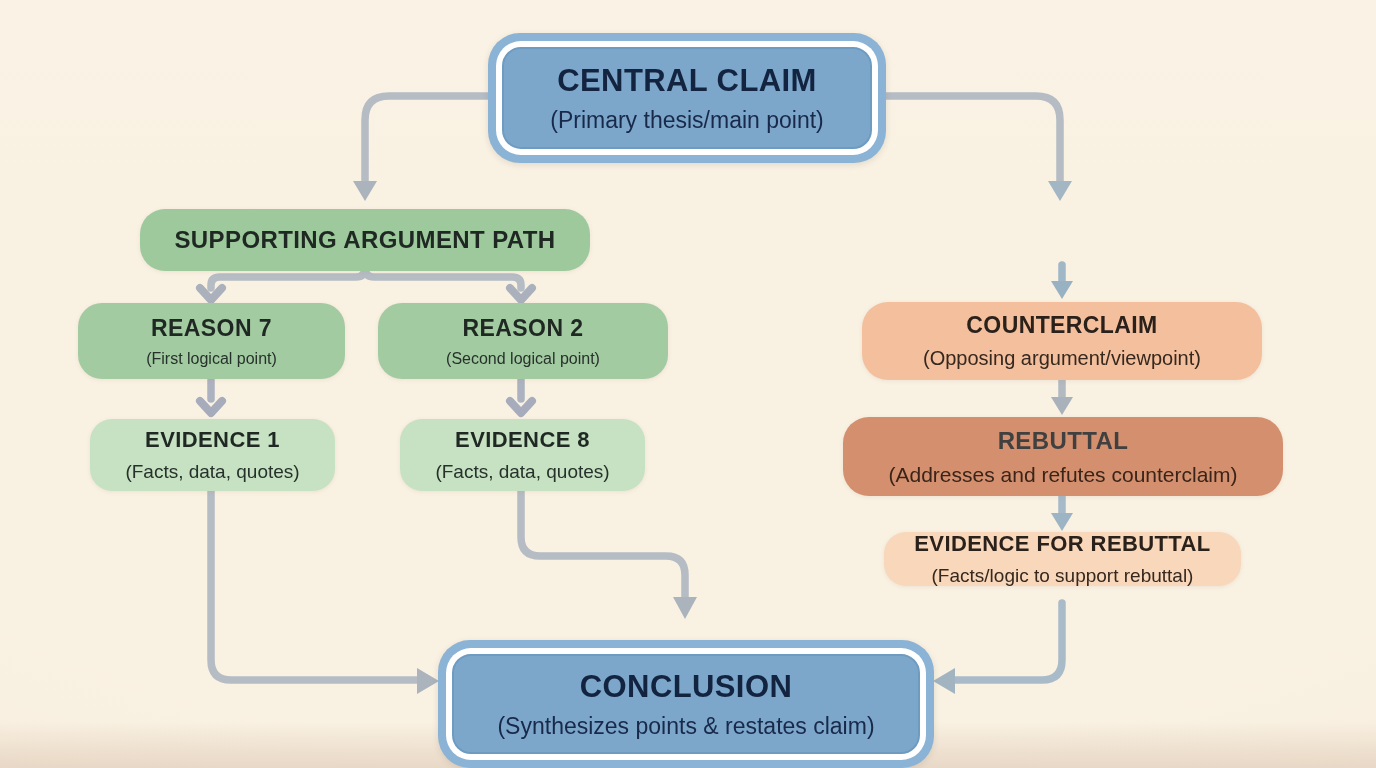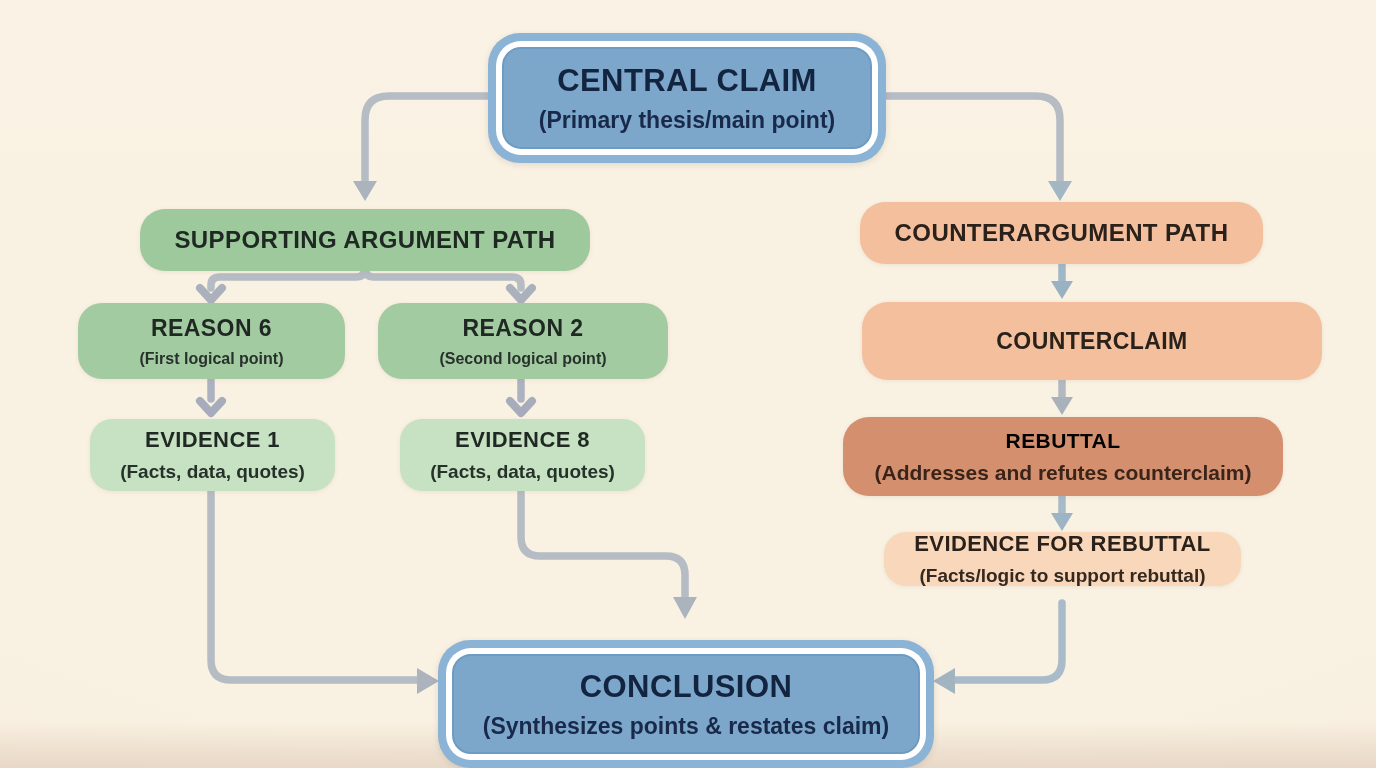--- a/index.html
+++ b/index.html
@@ -19,21 +19,21 @@
   }
   #connector-layer{position:absolute;left:0;top:0;}
 
   .node{
     position:absolute;
     display:flex;flex-direction:column;align-items:center;justify-content:center;
     text-align:center;
     box-sizing:border-box;
   }
   .title{font-weight:bold;letter-spacing:0.4px;}
-  .subtitle{font-weight:bold;margin-top:8px;}
+  .subtitle{font-weight:normal;margin-top:8px;}
 
   
   .blue-node{
     background:#8bb3d5;
     border-radius:32px;
     padding:8px;
     box-shadow:0 2px 6px rgba(120,110,90,0.18);
   }
   .white-ring{
     width:100%;height:100%;
@@ -72,26 +72,26 @@
   #reason1{left:78px;top:303px;width:267px;height:76px;background:#a3cba1;border-radius:24px;}
   #reason2{left:378px;top:303px;width:290px;height:76px;background:#a3cba1;border-radius:24px;}
   #reason1 .title,#reason2 .title{font-size:23px;}
   #reason1 .subtitle,#reason2 .subtitle{font-size:16px;}
 
   #evidence1{left:90px;top:419px;width:245px;height:72px;background:#c7e2c3;border-radius:22px;}
   #evidence2{left:400px;top:419px;width:245px;height:72px;background:#c7e2c3;border-radius:22px;}
   #evidence1 .title,#evidence2 .title{font-size:22px;}
   #evidence1 .subtitle,#evidence2 .subtitle{font-size:19px;}
 
-  #counterclaim{left:862px;top:302px;width:460px;height:78px;background:#f4bf9d;border-radius:26px;}
+  #counterclaim{left:862px;top:302px;width:400px;height:78px;background:#f4bf9d;border-radius:26px;}
   #counterclaim .title{font-size:23px;}
   #counterclaim .subtitle{font-size:20px;}
 
   #rebuttal{left:843px;top:417px;width:440px;height:79px;background:#d4906e;border-radius:26px;}
-  #rebuttal .title{font-size:21px;color:#000000;}
+  #rebuttal .title{font-size:24px;color:#404040;}
   #rebuttal .subtitle{font-size:21px;color:#3a2419;}
 
   #evrebuttal{left:884px;top:532px;width:357px;height:54px;background:#f8d7ba;border-radius:22px;}
   #evrebuttal .title{font-size:22px;}
   #evrebuttal .subtitle{font-size:19px;}
 </style>
 </head>
 <body>
 
 <div id="stage">
@@ -134,44 +134,42 @@
       <div class="blue-inner">
         <div class="title">CENTRAL CLAIM</div>
         <div class="subtitle">(Primary thesis/main point)</div>
       </div>
     </div>
   </div>
 
   <div class="node simple green-text" id="supporting">
     <div class="title">SUPPORTING ARGUMENT PATH</div>
   </div>
-  <div class="node simple peach-text" id="counterpath">
-    <div class="title">COUNTERARGUMENT PATH</div>
-  </div>
 
   <div class="node simple green-text" id="reason1">
-    <div class="title">REASON 6</div>
+    <div class="title">REASON 7</div>
     <div class="subtitle">(First logical point)</div>
   </div>
   <div class="node simple green-text" id="reason2">
     <div class="title">REASON 2</div>
     <div class="subtitle">(Second logical point)</div>
   </div>
 
   <div class="node simple green-text" id="evidence1">
     <div class="title">EVIDENCE 1</div>
     <div class="subtitle">(Facts, data, quotes)</div>
   </div>
   <div class="node simple green-text" id="evidence2">
     <div class="title">EVIDENCE 8</div>
     <div class="subtitle">(Facts, data, quotes)</div>
   </div>
 
   <div class="node simple peach-text" id="counterclaim">
     <div class="title">COUNTERCLAIM</div>
+    <div class="subtitle">(Opposing argument/viewpoint)</div>
   </div>
   <div class="node simple" id="rebuttal">
     <div class="title">REBUTTAL</div>
     <div class="subtitle">(Addresses and refutes counterclaim)</div>
   </div>
   <div class="node simple peach-text" id="evrebuttal">
     <div class="title">EVIDENCE FOR REBUTTAL</div>
     <div class="subtitle">(Facts/logic to support rebuttal)</div>
   </div>
 

